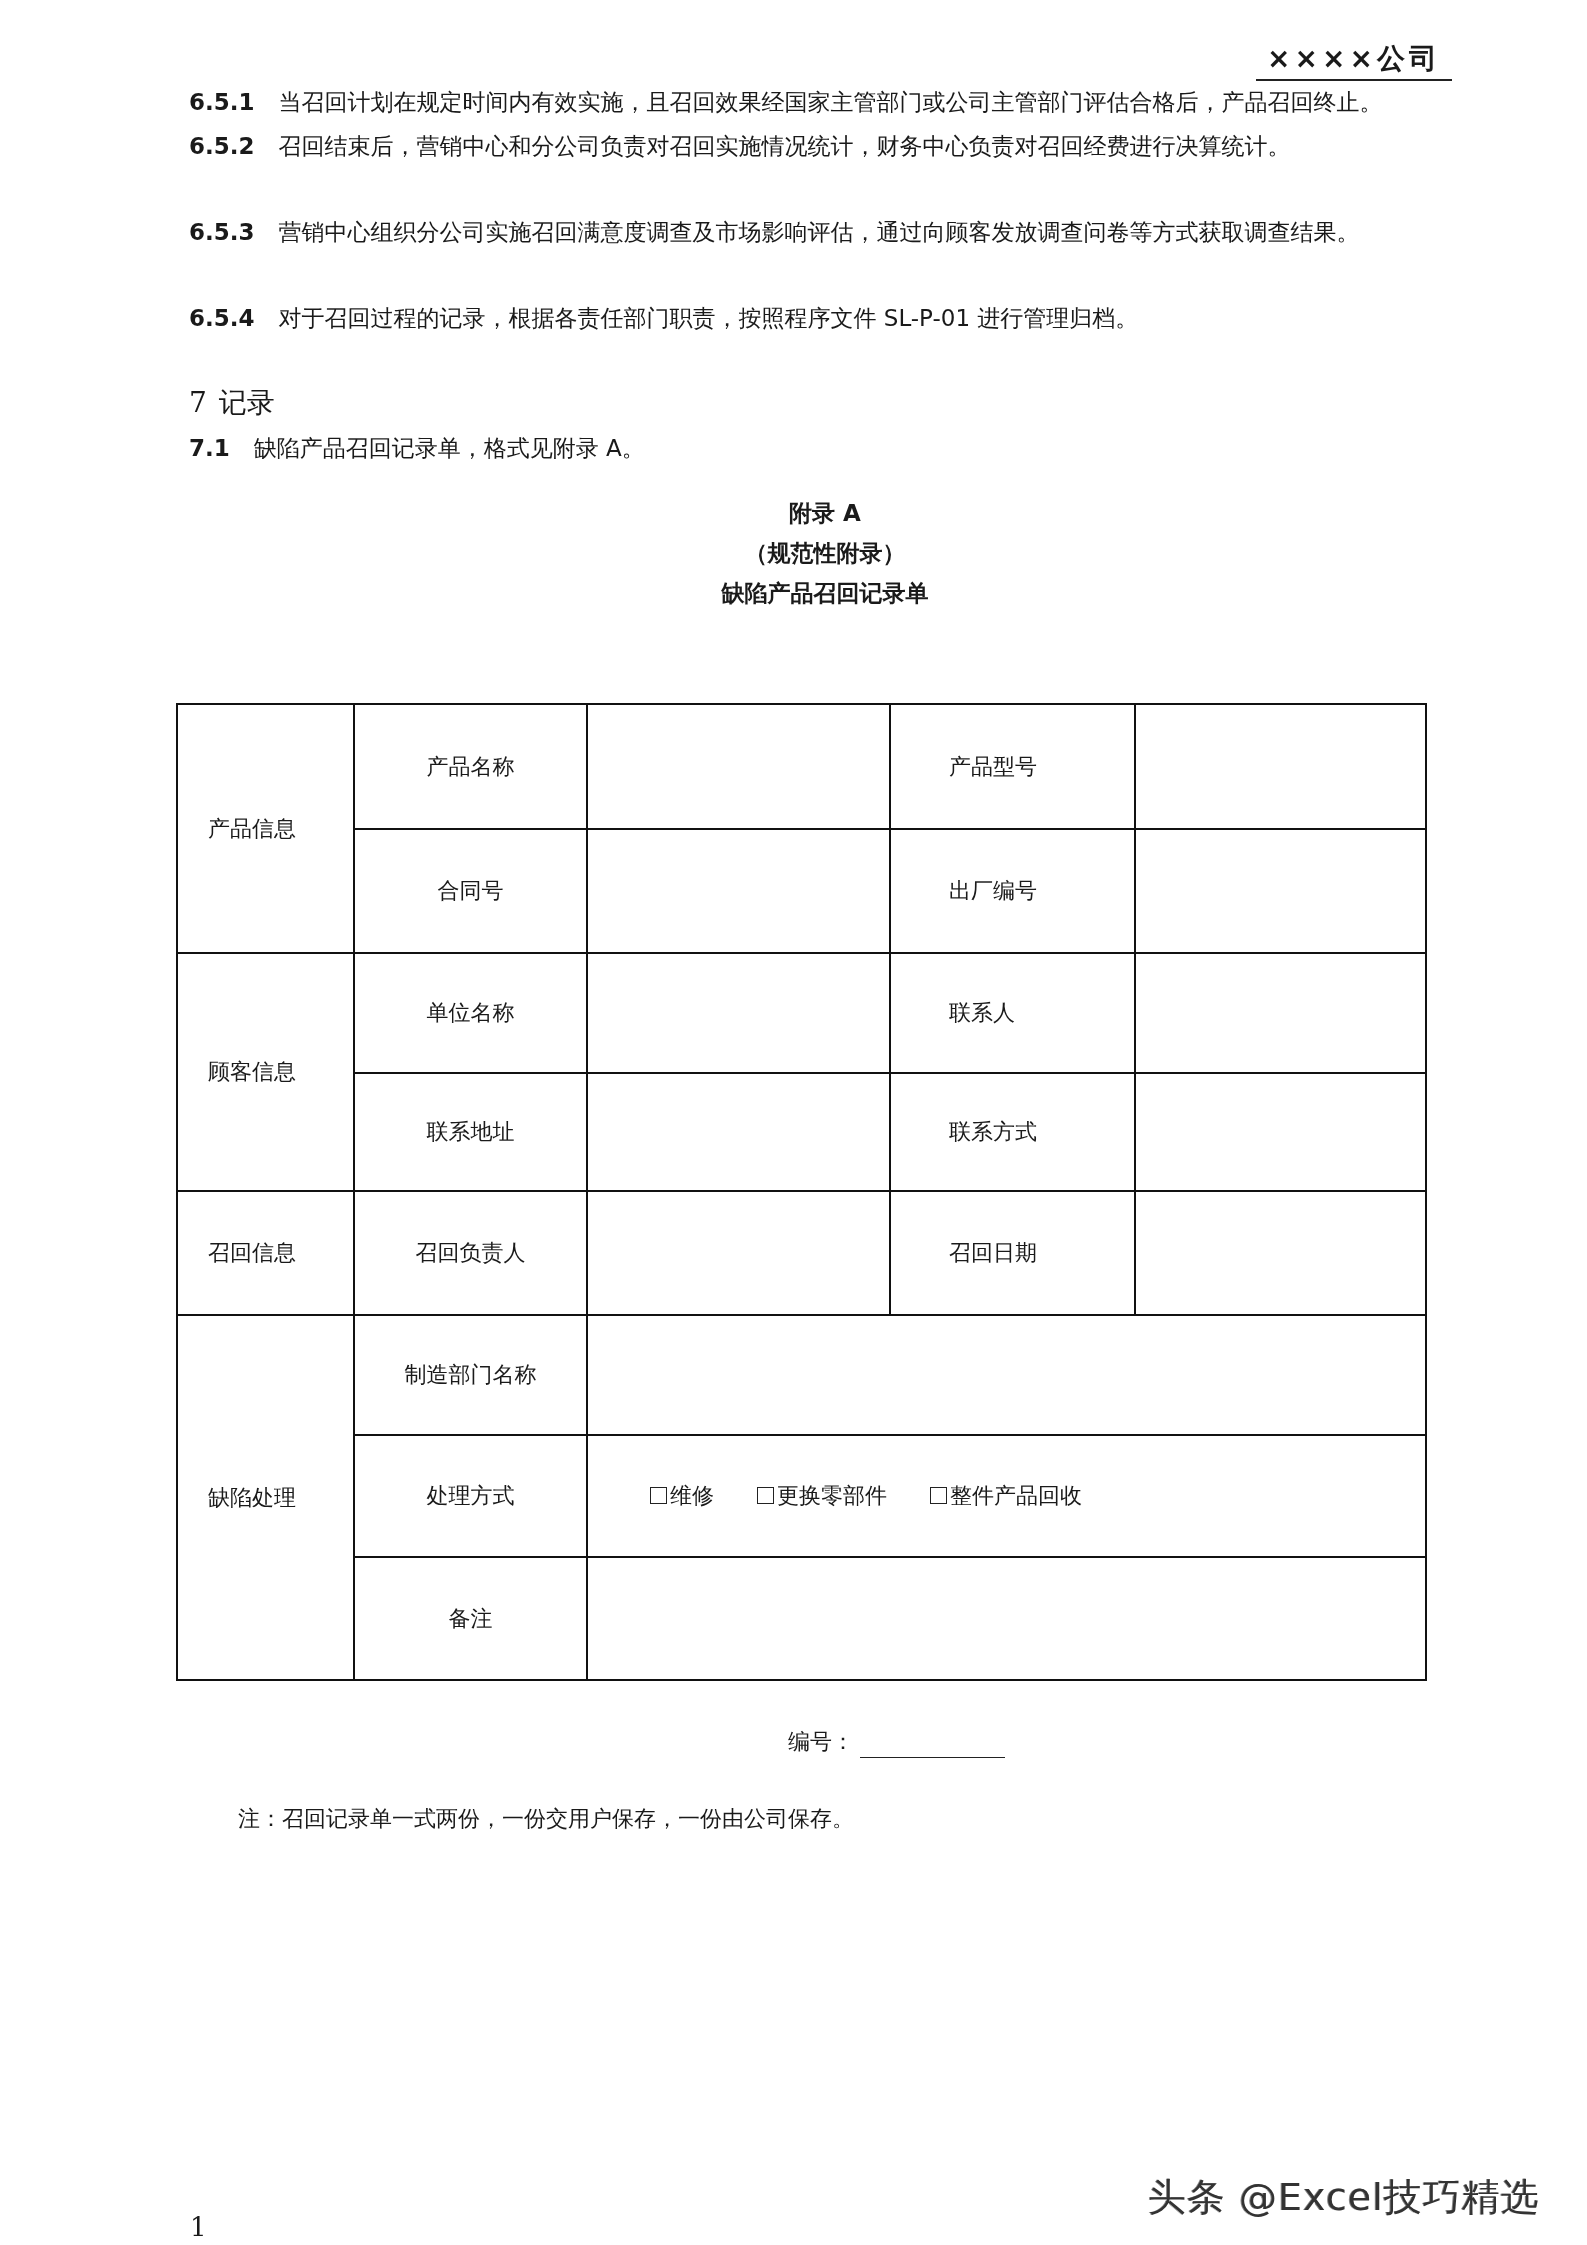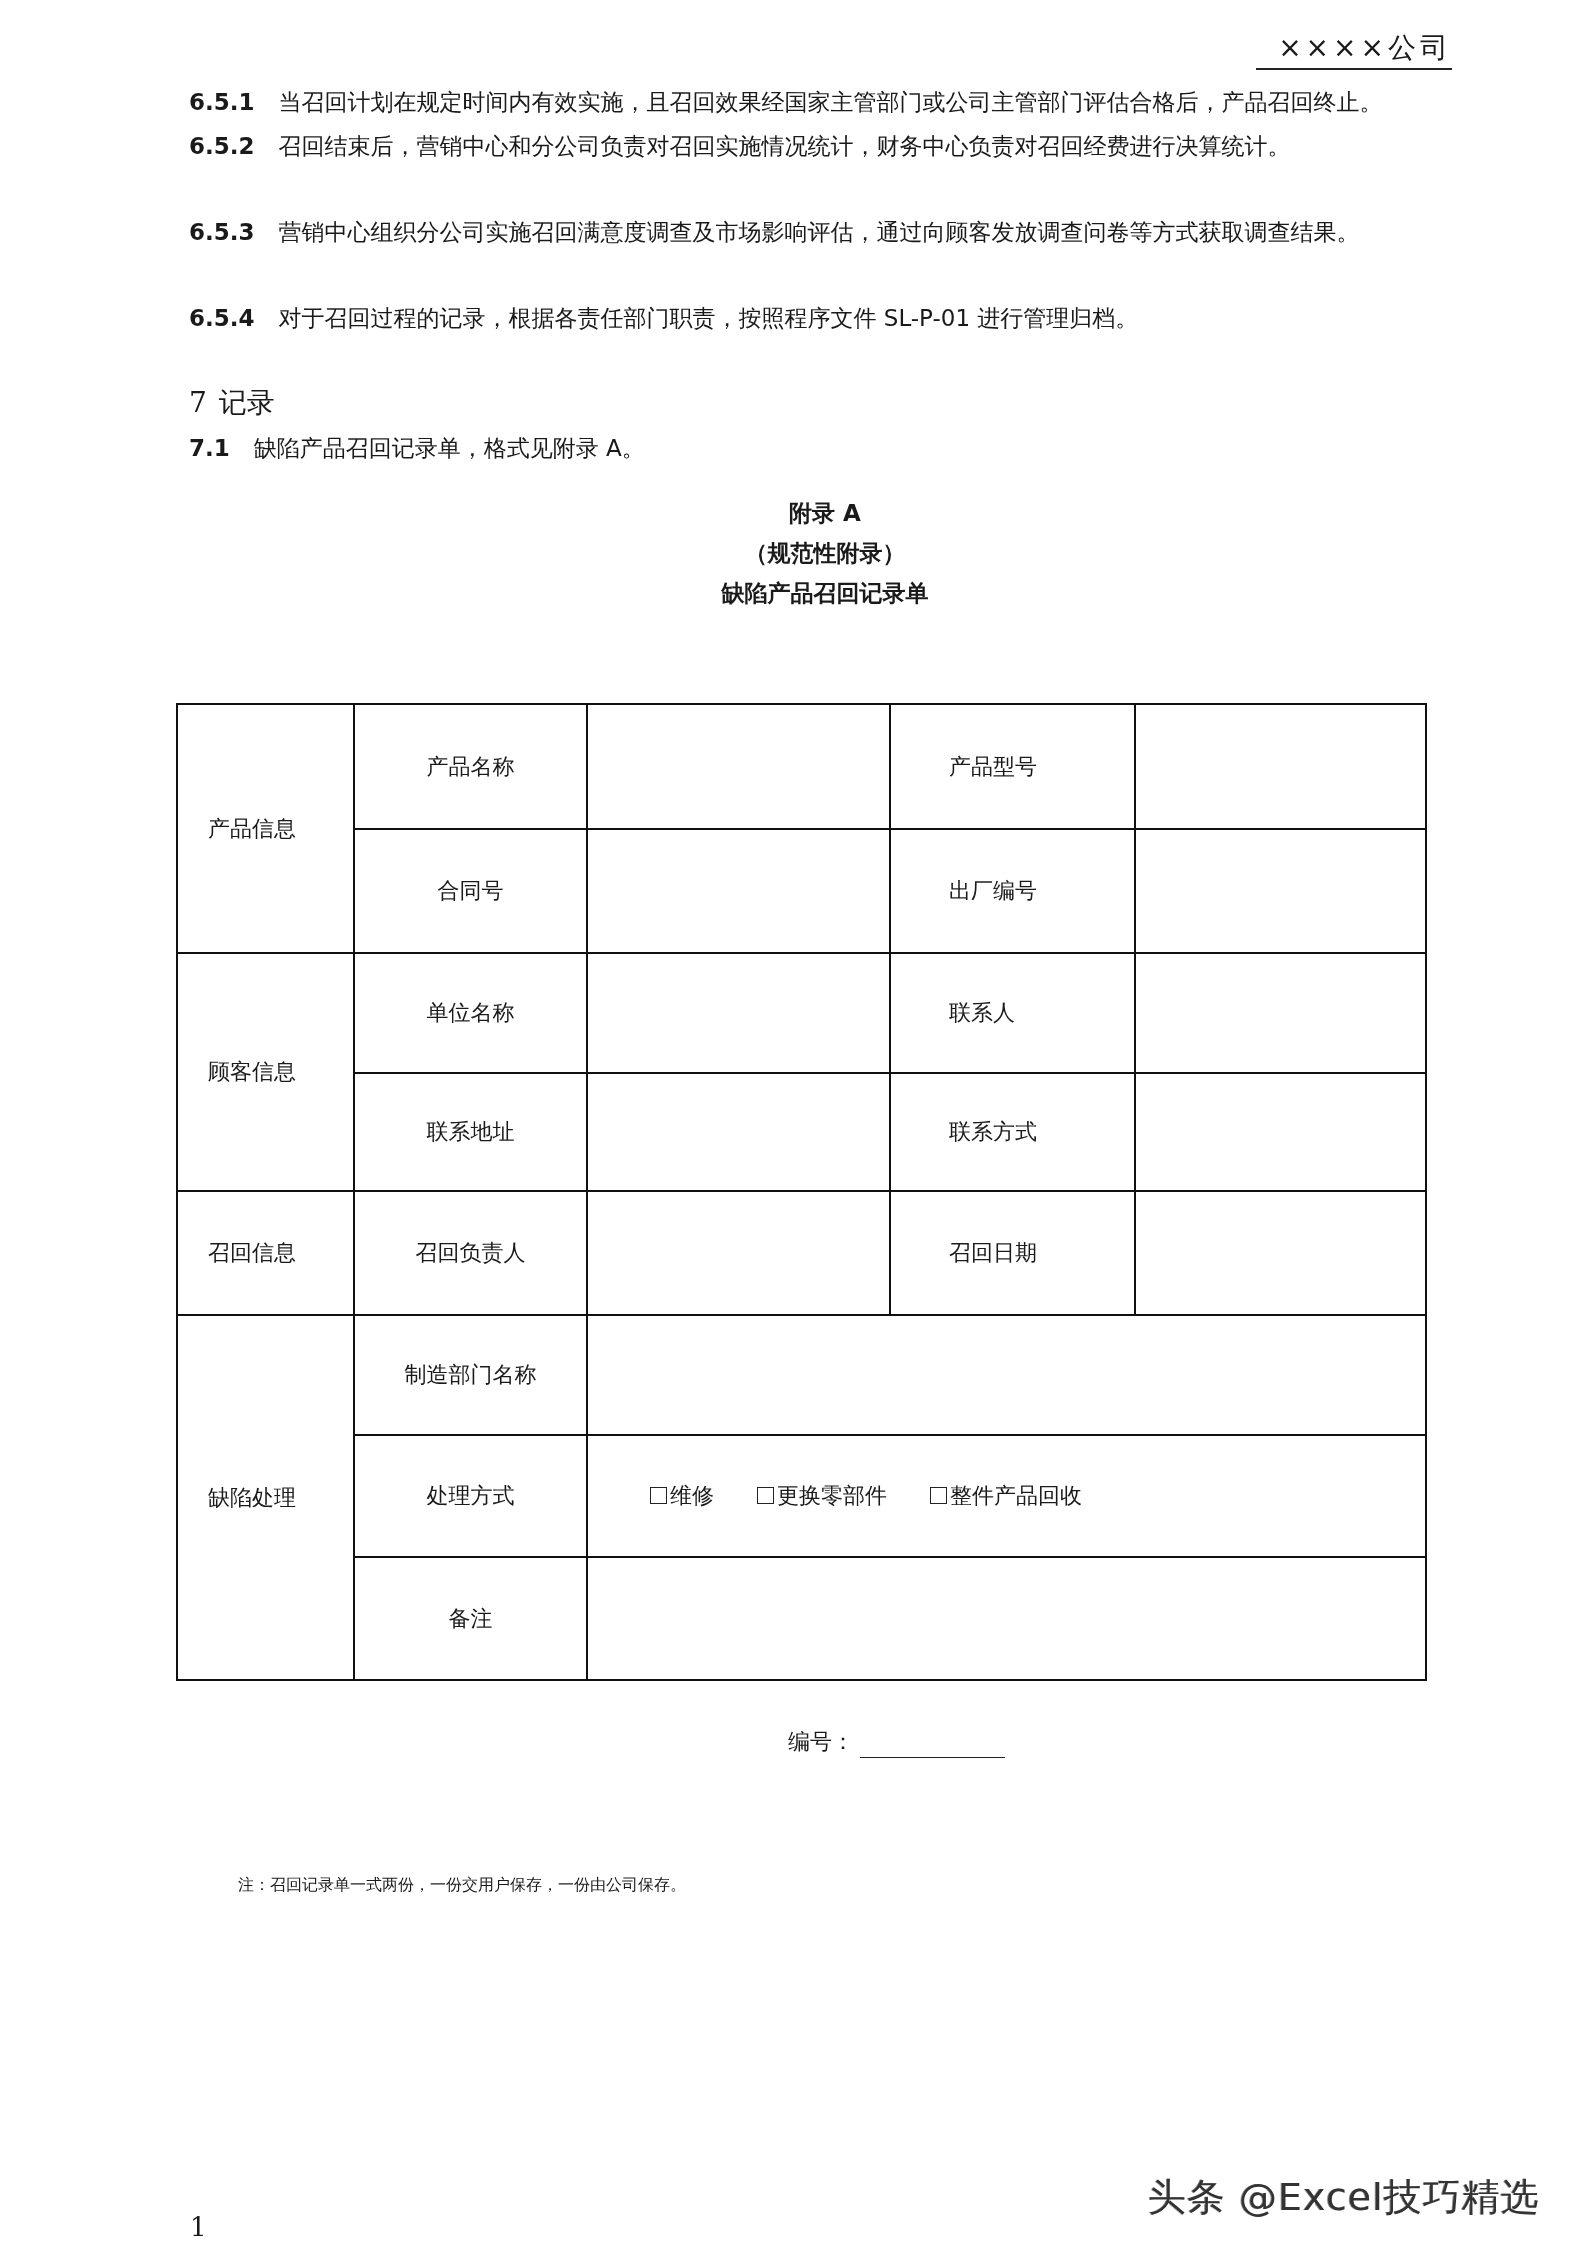--- a/index.html
+++ b/index.html
@@ -1,39 +1,39 @@
 <!DOCTYPE html>
 <html><head>
 <meta charset="utf-8">
 <style>
   html, body { margin:0; padding:0; background:#ffffff; }
   body { width:1587px; height:2245px; position:relative; overflow:hidden;
          font-family:"DejaVu Sans","Liberation Sans",sans-serif; color:#1a1a1a; }
   .abs { position:absolute; }
-  .company { left:1256px; top:28px; width:196px; font-size:28px; letter-spacing:4px;
-             border-bottom:2px solid #222; line-height:40px; text-align:right; }
+  .company { left:1256px; top:39px; width:196px; font-size:28px; letter-spacing:4px;
+             border-bottom:2px solid #222; line-height:40px; text-align:center;font-weight:bold; }
   .para { position:absolute; left:189px; width:1270px; font-size:23px; line-height:43px;
           text-align:justify; text-align-last:left; }
   .para .num { font-weight:bold; margin-right:24px; }
   .sec-title { left:189px; top:383px; font-size:28px; line-height:40px; }
   .sec-title .n { font-family:"DejaVu Serif","Liberation Serif",serif; font-weight:normal; margin-right:12px; }
   .appx { left:0; width:1650px; text-align:center; font-size:23px; font-weight:bold; line-height:40px; }
   table.form { position:absolute; left:176px; top:703px; width:1249px; height:976px;
                border-collapse:collapse; table-layout:fixed; font-size:22px; }
   table.form td { border:2px solid #111; padding:16px; vertical-align:middle; }
   td.grp { text-align:left; padding-left:30px !important; }
   td.lab2 { text-align:center; }
   td.lab4 { text-align:left; padding-left:58px !important; }
   .opt { display:inline-block; margin-right:36px; }
   .opt .box { display:inline-block; width:15px; height:15px; border:1.5px solid #222;
               vertical-align:middle; margin-right:3px; position:relative; top:-2px; }
   .serial { left:788px; top:1726px; font-size:22px; line-height:32px; }
   .serial .line { display:inline-block; width:145px; border-bottom:1.5px solid #222;
                   height:26px; vertical-align:bottom; margin-left:6px; }
-  .note { left:238px; top:1869px; font-size:16px; line-height:32px; }
+  .note { left:238px; top:1803px; font-size:22px; line-height:32px; }
   .pageno { left:190px; top:2212px; font-family:"DejaVu Serif","Liberation Serif",serif; font-size:26px; }
   .watermark { left:1148px; top:2172px; font-size:38px; color:#333; letter-spacing:1px;
                text-shadow:1px 1px 0 #ffffff, -1px 0 0 #888; }
 </style>
 </head>
 <body>
 
 <div class="abs company">××××公司</div>
 
 <div class="para" style="top:81px;">

